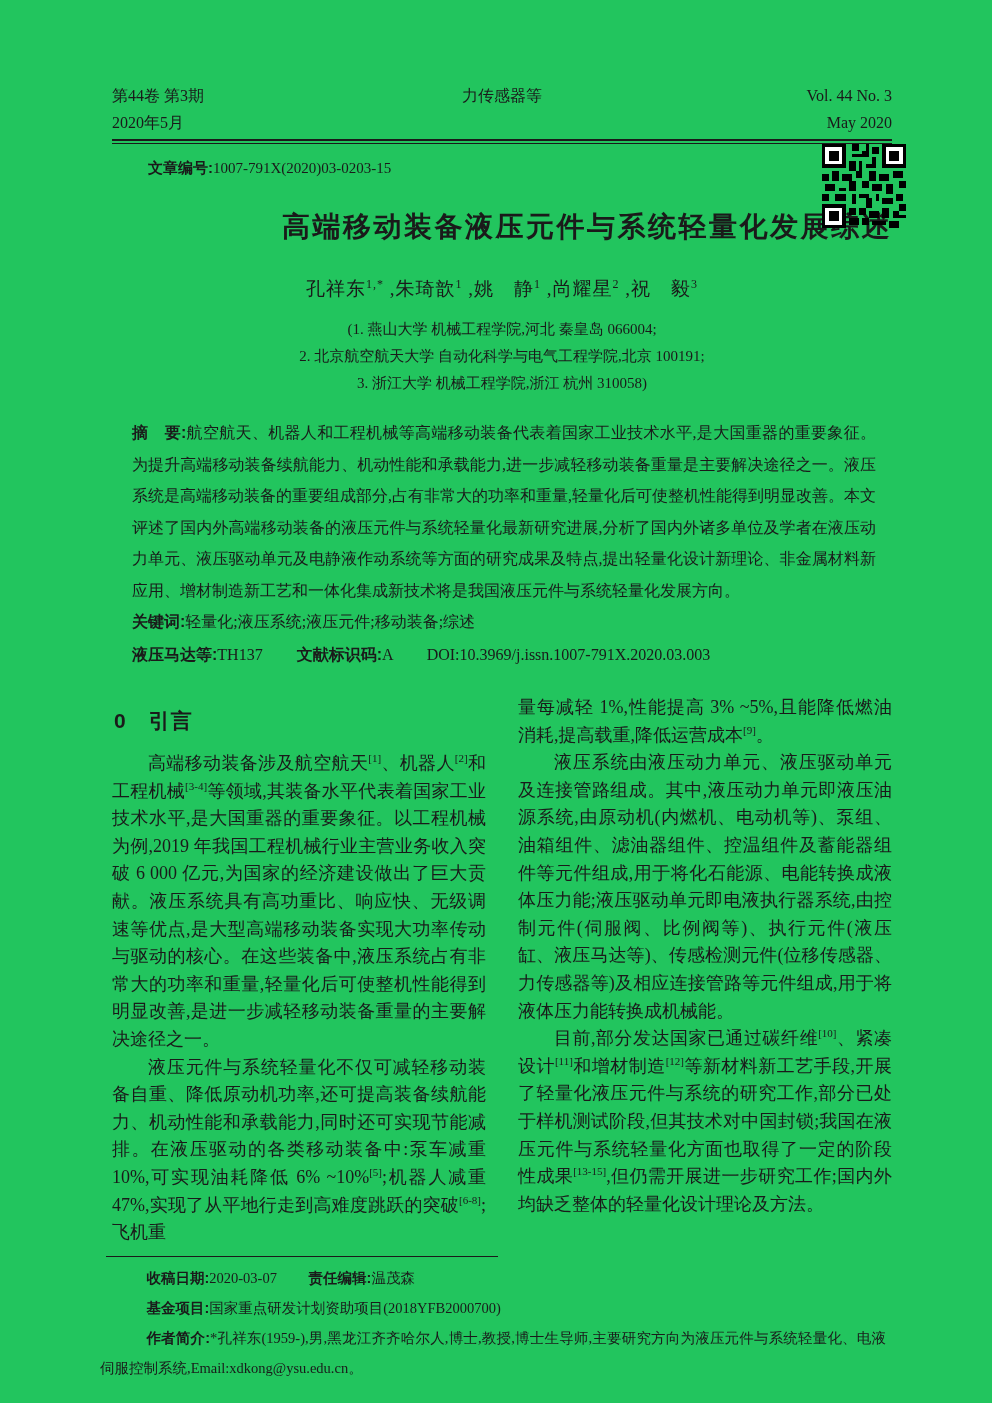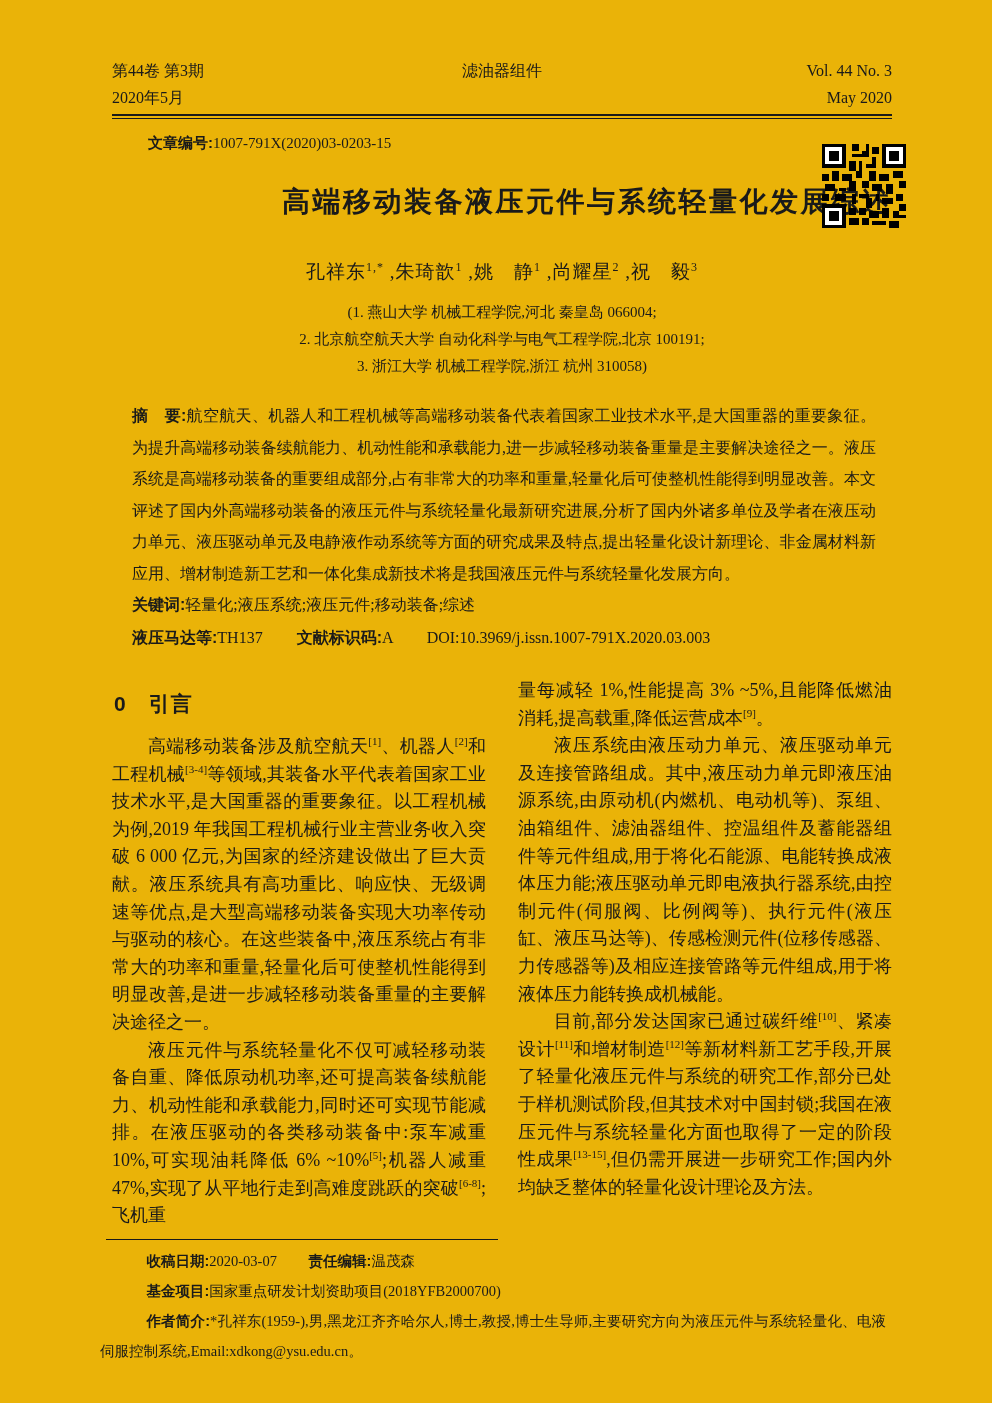--- a/index.html
+++ b/index.html
@@ -1,42 +1,42 @@
 <!DOCTYPE html>
 <html><head>
 <meta charset="utf-8">
 <style>
   * { margin:0; padding:0; box-sizing:border-box; }
   html,body { background:#e8e8e8; }
   .page {
     position:relative;
     width:992px; height:1403px;
     margin:0 auto;
-    background:#eab308;
+    background:#22c55e;
     color:#1a1a1a;
     font-family:"Liberation Serif","DejaVu Serif",serif;
-    padding:57px 100px 0 112px;
+    padding:82px 100px 0 112px;
     overflow:hidden;
   }
   
   .jheader { display:flex; justify-content:space-between; font-size:16px; line-height:27px; }
   .jh-left { text-align:left; width:200px; }
   .jh-center { text-align:center; flex:1; }
   .jh-right { text-align:right; width:200px; }
   .double-rule { margin-top:3px; height:5px; border-top:2px solid #1a1a1a; border-bottom:1px solid #1a1a1a; }
   
   .meta-row { margin-top:15px; font-size:15px; }
   .meta-row .lbl { font-family:"Liberation Sans","DejaVu Sans",sans-serif; font-weight:bold; }
   .meta-row { padding-left:36px; }
   .qr { position:absolute; top:144px; right:86px; width:84px; height:84px; }
   .qr svg { display:block; width:84px; height:84px; shape-rendering:crispEdges; }
   
   h1.title { margin-top:30px; text-align:right; font-size:28px; letter-spacing:2.5px; font-weight:bold;
              font-family:"Liberation Sans","DejaVu Sans",sans-serif; }
-  .authors { margin-top:38px; text-align:center; font-size:19px; letter-spacing:1px; }
+  .authors { margin-top:30px; text-align:center; font-size:19px; letter-spacing:1px; }
   .authors sup { font-size:12px; }
   .affils { margin-top:14px; text-align:center; font-size:15px; line-height:27px; }
   
   .abs-block { margin:20px 16px 0 20px; font-size:16px; }
   .abs-block .lbl { font-family:"Liberation Sans","DejaVu Sans",sans-serif; font-weight:bold; }
   p.abstract { line-height:31.5px; text-align:justify; }
   p.keywords { margin-top:0px; line-height:31.5px; }
   p.classline { margin-top:1px; line-height:31.5px; }
   .gapL { margin-left:30px; }
   
@@ -58,21 +58,21 @@
 <body>
 
 <div class="page">
 
   <div class="jheader">
     <div class="jh-left">
       <div>第44卷 第3期</div>
       <div>2020年5月</div>
     </div>
     <div class="jh-center">
-      <div>滤油器组件</div>
+      <div>力传感器等</div>
     </div>
     <div class="jh-right">
       <div>Vol. 44 No. 3</div>
       <div>May 2020</div>
     </div>
   </div>
   <div class="double-rule"></div>
 
   <div class="meta-row">
     <span class="lbl">文章编号:</span><span>1007-791X(2020)03-0203-15</span>

